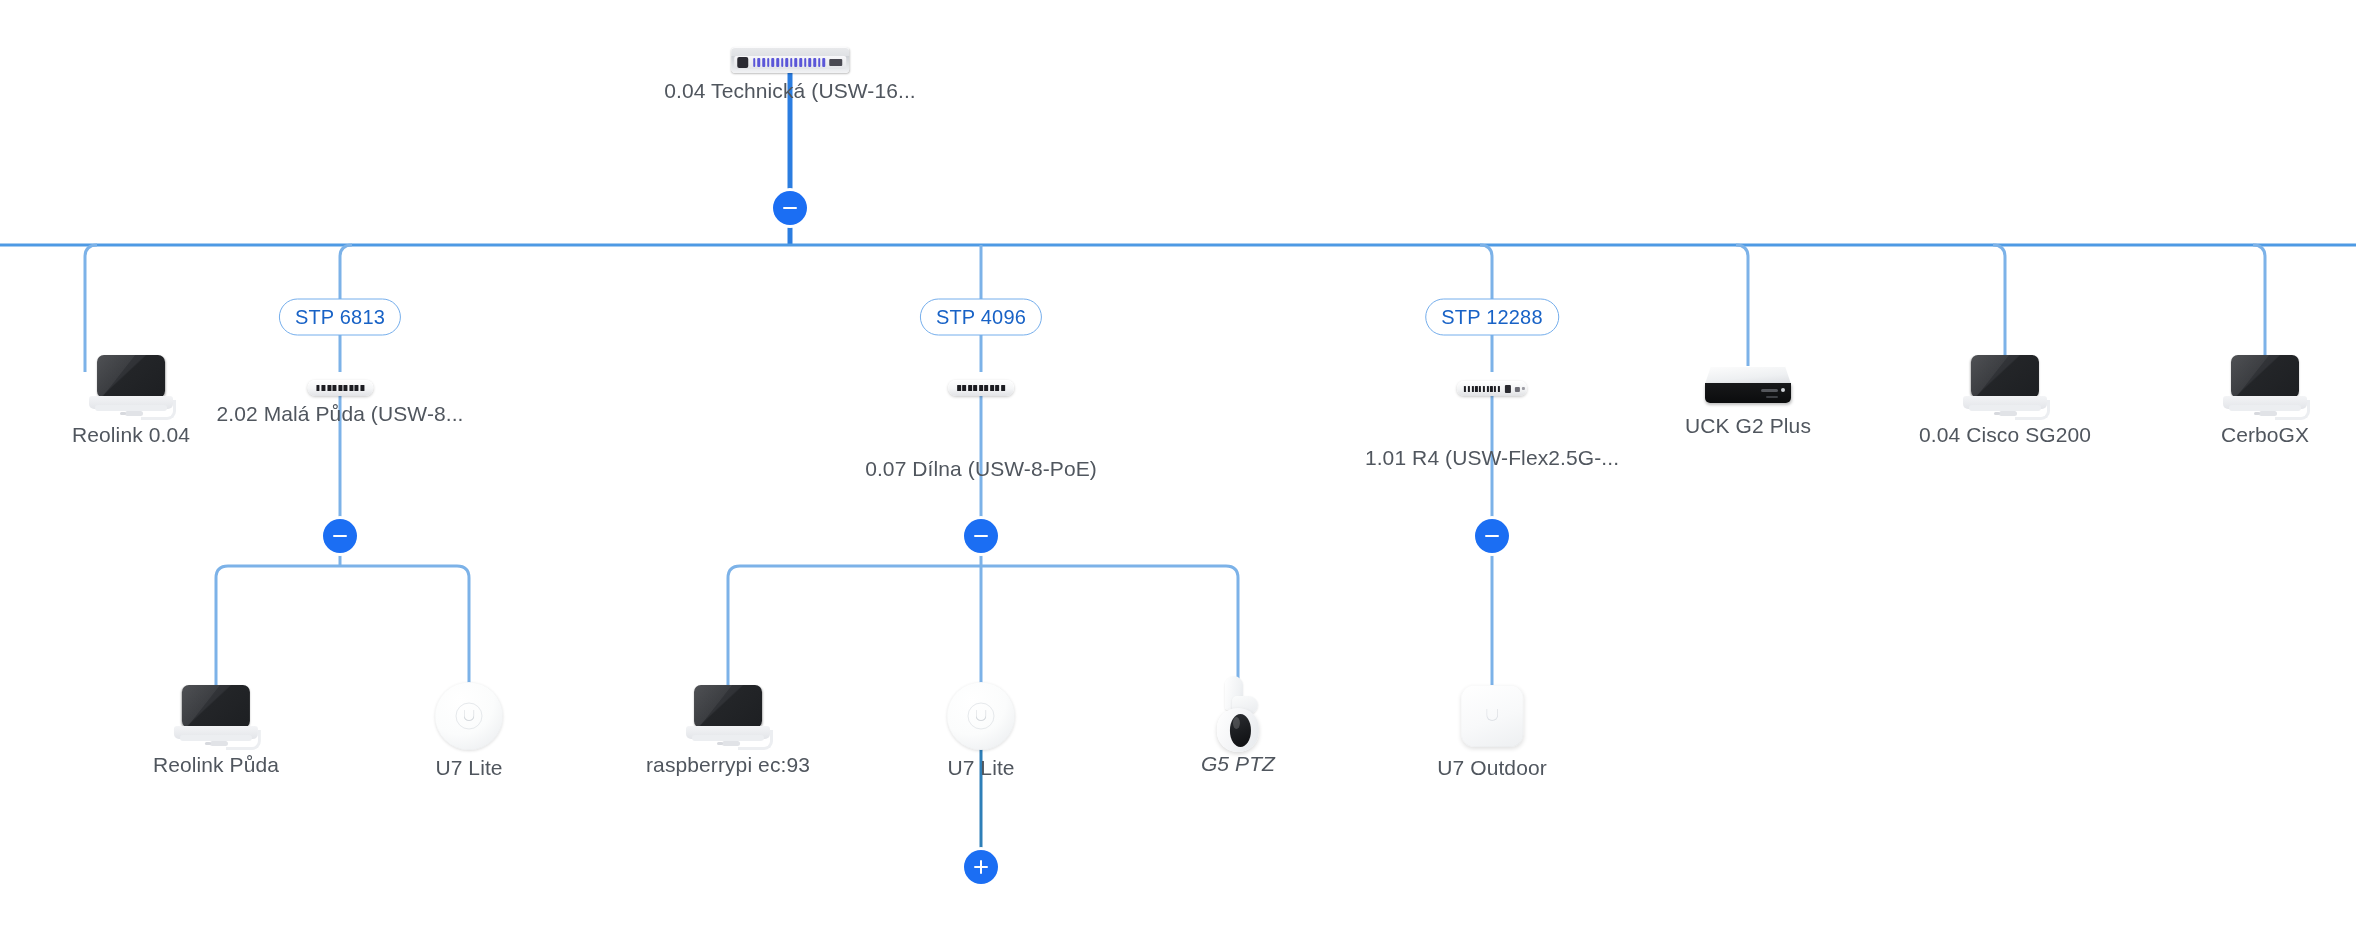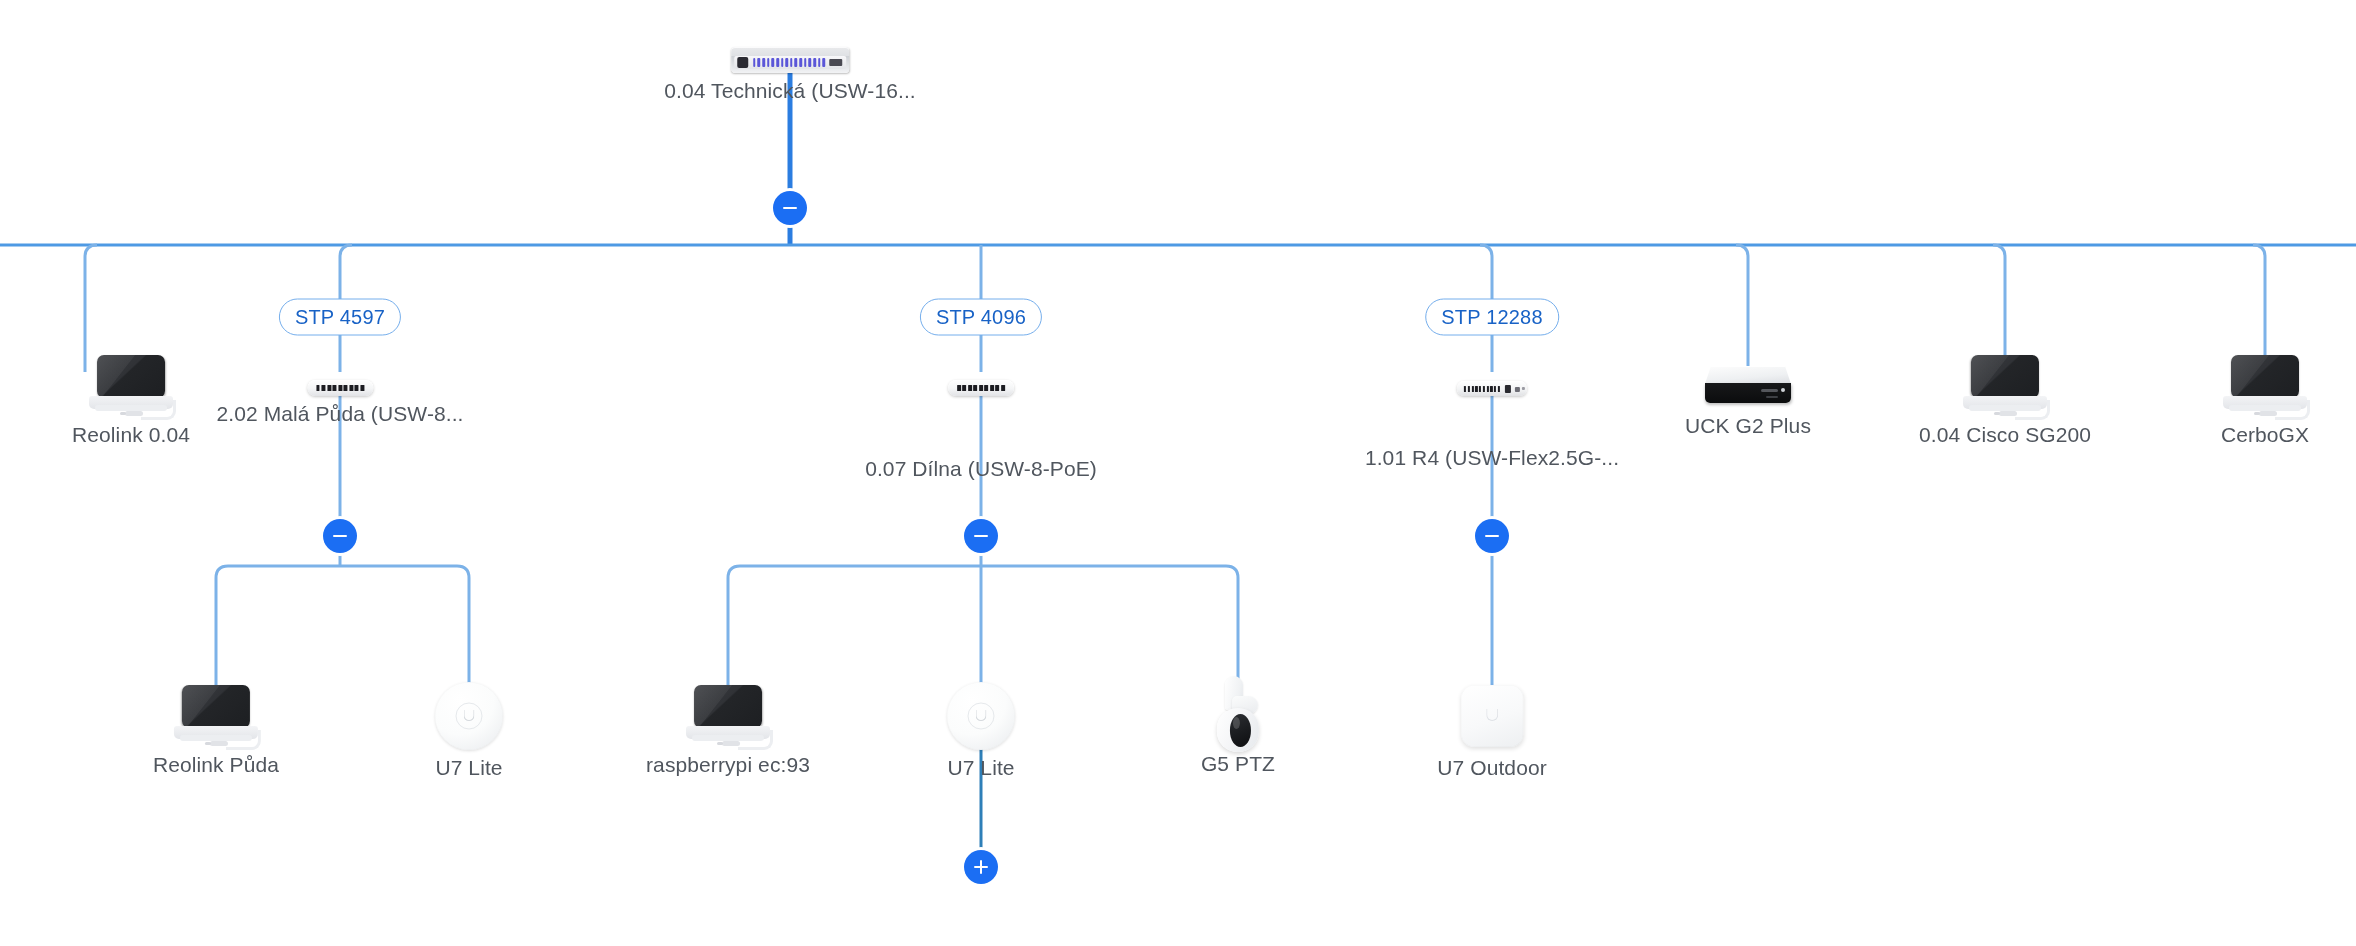--- a/index.html
+++ b/index.html
@@ -285,21 +285,21 @@
   </div>
   <div class="toggle collapse" style="left:1492px;top:536px;">
     <span class="bar h"></span>
 
   </div>
   <div class="toggle" style="left:981px;top:867px;">
     <span class="bar h"></span>
     <span class="bar v"></span>
   </div>
 
-  <div class="stp" style="left:340px;top:317px;">STP 4597</div>
+  <div class="stp" style="left:340px;top:317px;">STP 6813</div>
   <div class="stp" style="left:981px;top:317px;">STP 4096</div>
   <div class="stp" style="left:1492px;top:317px;">STP 12288</div>
 
   <div class="node" style="left:85px;top:355px;margin-left:46px;">
     <span class="icon-wrap cli">
       <span class="screen"></span>
         <span class="glare"></span>
       <span class="base"></span>
         <span class="base2"></span>
         <span class="cord"></span>
@@ -444,21 +444,21 @@
   </div>
 
   <div class="node" style="left:1238px;top:676px;">
     <span class="icon-wrap ptz">
       <span class="arm"></span>
         <span class="elbow"></span>
       <span class="head"></span>
         <span class="lens"></span>
         <span class="lensglare"></span>
     </span>
-    <span class="label" style="margin-top:-2px;">G5 PTZ</span>
+    <span class="label" style="margin-top:-2px;font-style:italic;">G5 PTZ</span>
   </div>
 
   <div class="node" style="left:1492px;top:685px;">
     <span class="icon-wrap ap-sq">
       <span class="body"></span>
         <span class="u"></span>
     </span>
     <span class="label" style="margin-top:9px;">U7 Outdoor</span>
   </div>
 

